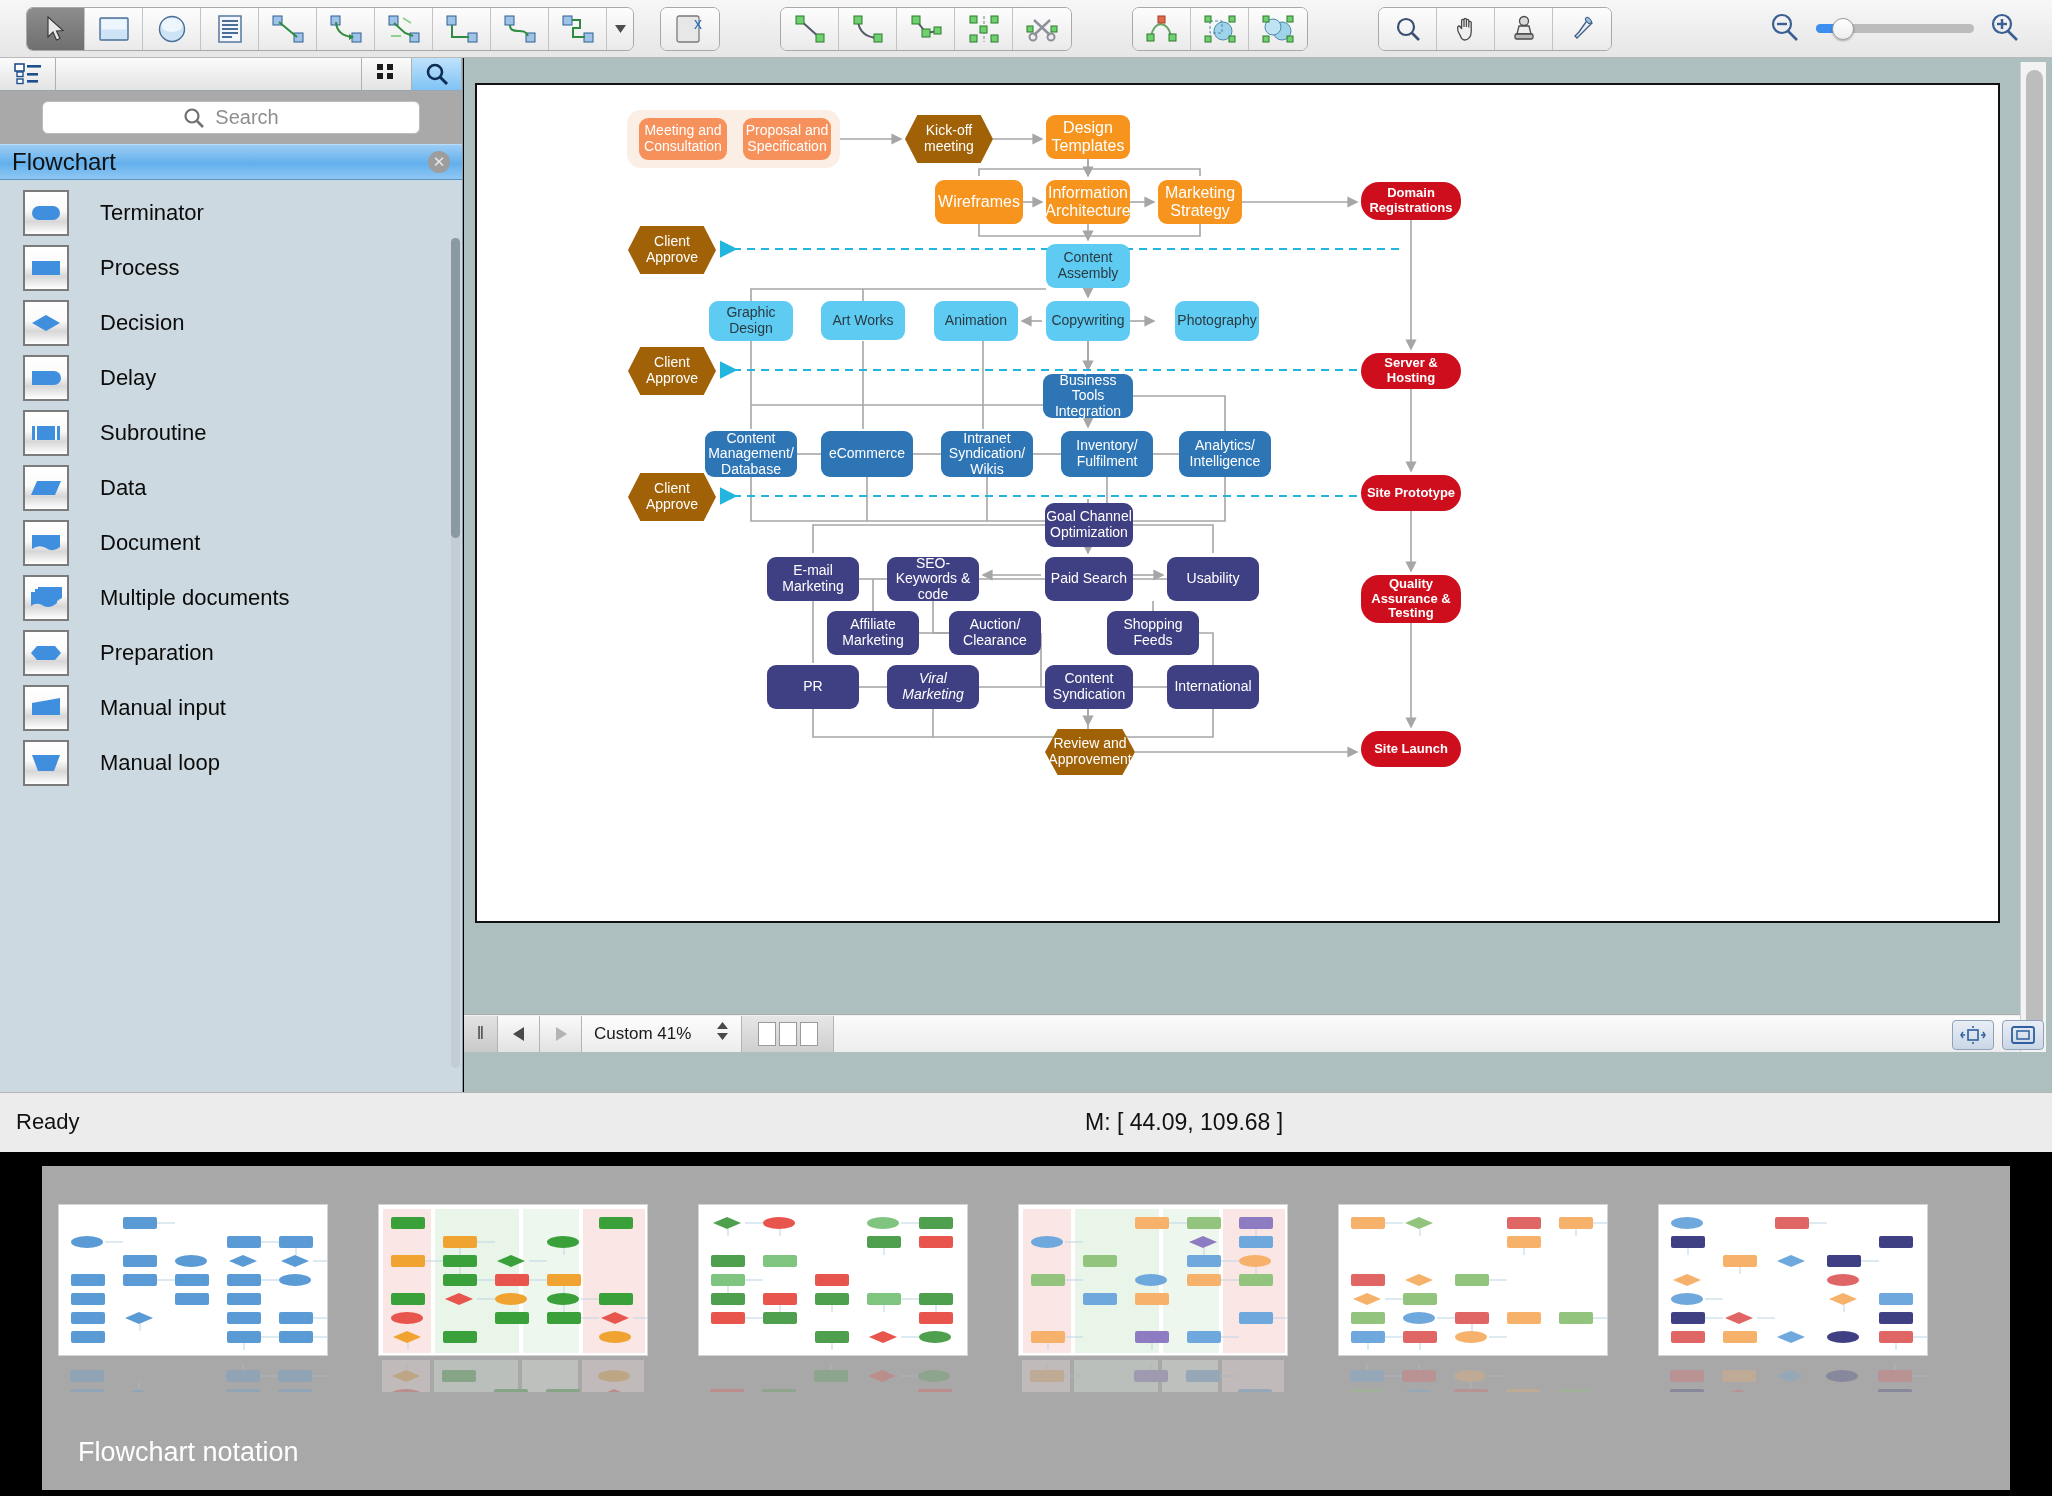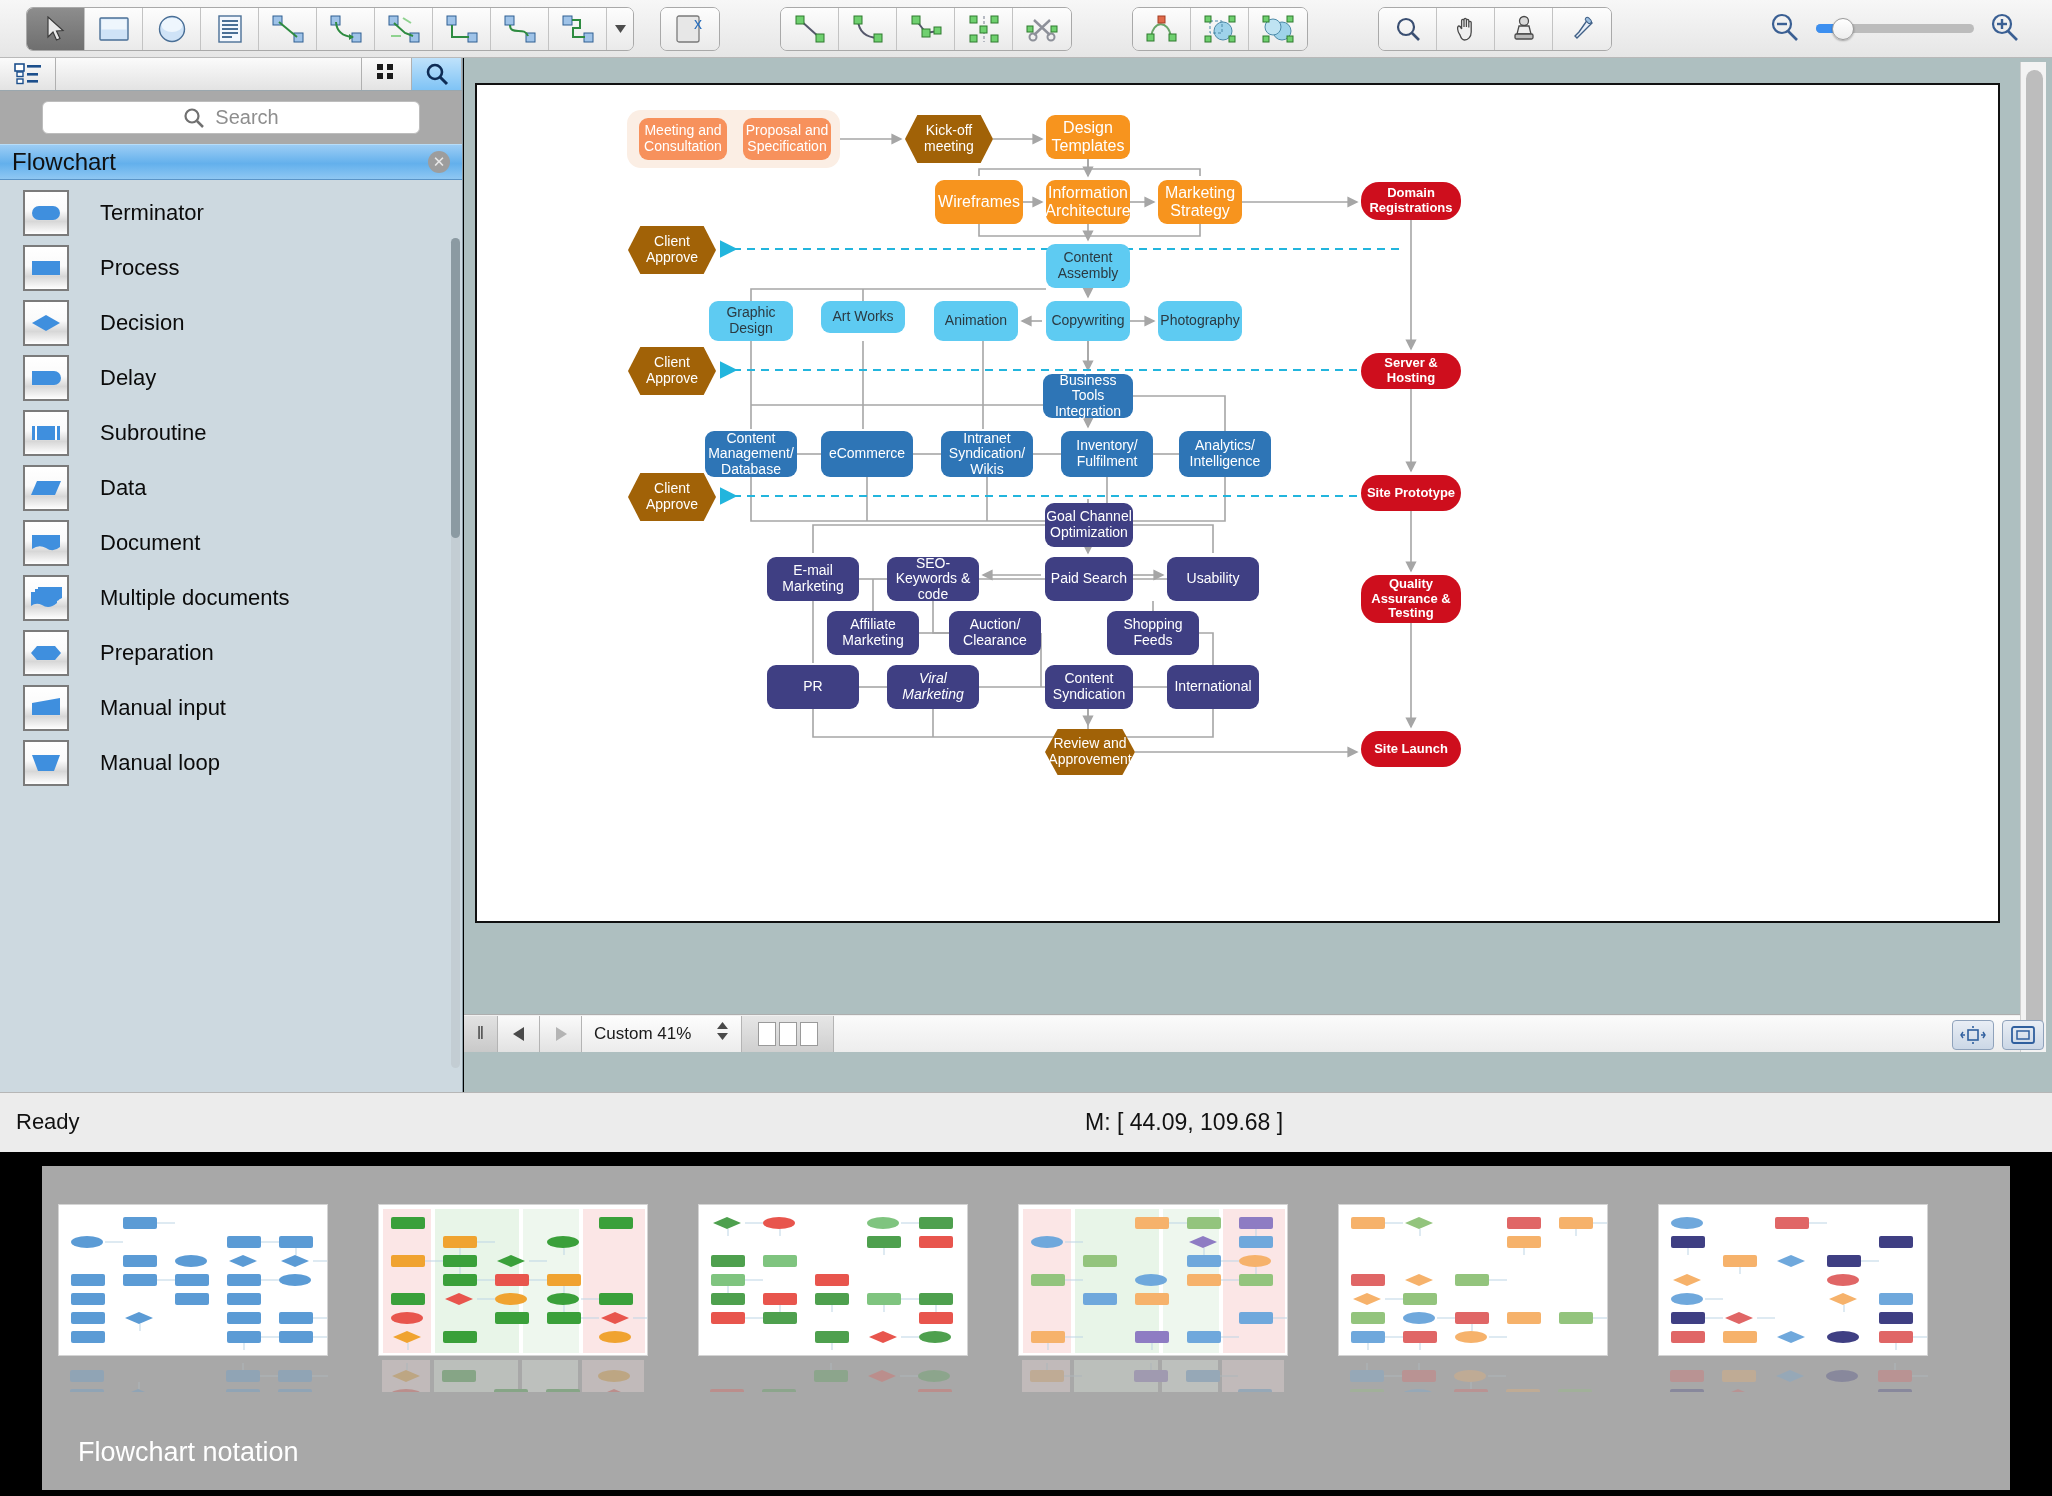--- a/index.html
+++ b/index.html
@@ -585,30 +585,30 @@
         </div>
         <div class="node hexa" style="left: 151px; top: 141px; width: 88px; height: 48px;">
           <span>Client<br>Approve</span>
         </div>
         <div class="node n-skyblue" style="left: 569px; top: 159px; width: 84px; height: 44px;">
           <span>Content<br>Assembly</span>
         </div>
         <div class="node n-skyblue" style="left: 232px; top: 216px; width: 84px; height: 40px;">
           <span>Graphic Design</span>
         </div>
-        <div class="node n-skyblue" style="left: 344px; top: 216px; width: 84px; height: 32px;">
+        <div class="node n-skyblue" style="left: 344px; top: 216px; width: 84px; height: 39px;">
           <span>Art Works</span>
         </div>
         <div class="node n-skyblue" style="left: 457px; top: 216px; width: 84px; height: 40px;">
           <span>Animation</span>
         </div>
         <div class="node n-skyblue" style="left: 569px; top: 216px; width: 84px; height: 40px;">
           <span>Copywriting</span>
         </div>
-        <div class="node n-skyblue" style="left: 681px; top: 216px; width: 84px; height: 40px;">
+        <div class="node n-skyblue" style="left: 698px; top: 216px; width: 84px; height: 40px;">
           <span>Photography</span>
         </div>
         <div class="node hexa" style="left: 151px; top: 262px; width: 88px; height: 48px;">
           <span>Client<br>Approve</span>
         </div>
         <div class="node n-steel" style="left: 566px; top: 289px; width: 90px; height: 44px;">
           <span>Business Tools<br>Integration</span>
         </div>
         <div class="node n-steel" style="left: 228px; top: 346px; width: 92px; height: 46px;">
           <span>Content<br>Management/<br>Database</span>

